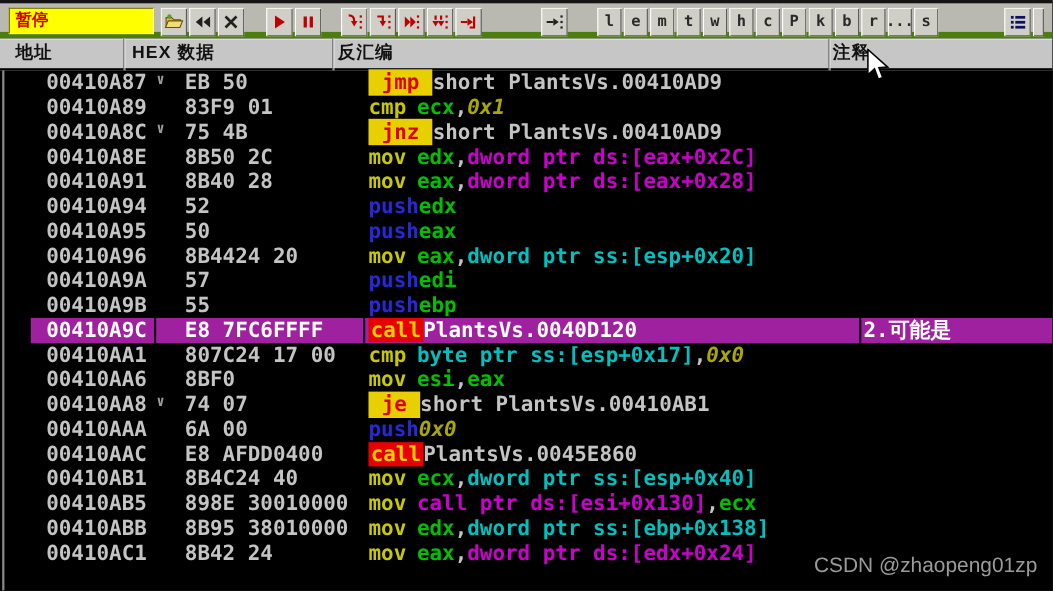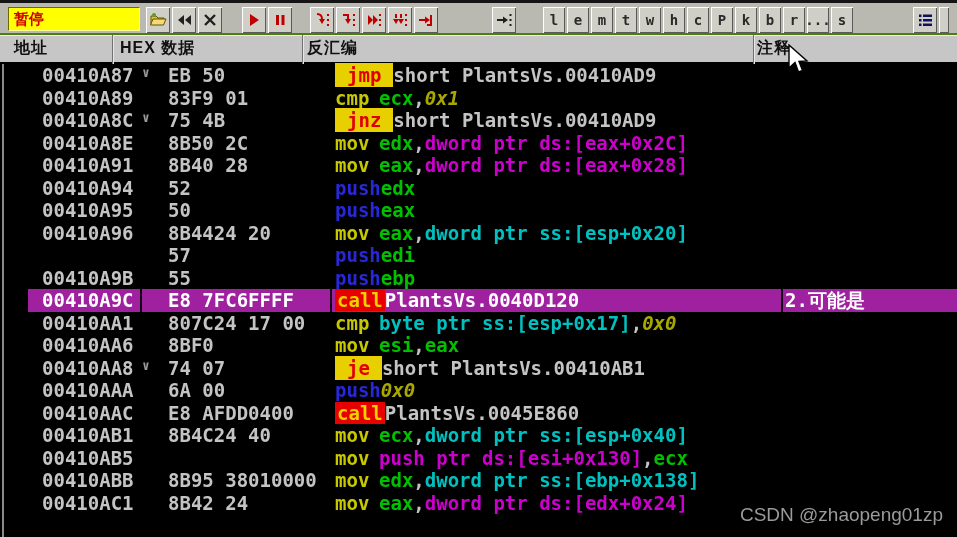--- a/index.html
+++ b/index.html
@@ -10,21 +10,21 @@
     --imm-olive:#a8a800; --jump-box-bg:#e8d000; --jump-box-text:#e00000;
     --call-box-bg:#e80000; --call-box-text:#f0d000;
     --highlight-bg:#a021a0; --highlight-text:#ffffff; --watermark:#9a9a9a;
   }
   *{margin:0;padding:0;box-sizing:border-box;}
   html,body{background:#222;}
   .screen{position:relative;width:957px;height:537px;background:var(--panel-bg);
     overflow:hidden;font-family:"DejaVu Sans Mono",monospace;}
   
   .toolbar{position:absolute;left:0;top:0;width:957px;height:35px;
-    background:var(--toolbar-bg);border-top:3px solid #141414;border-bottom:2px solid #4d7c0f;}
+    background:var(--toolbar-bg);border-top:3px solid #141414;border-bottom:6px solid #4d7c0f;}
   .status-box{position:absolute;left:8px;top:4px;width:132px;height:24px;
     background:var(--status-bg);border:1px solid;border-color:#6a6a00 #ffff9a #ffff9a #6a6a00;
     color:var(--status-text);font-weight:bold;font-size:15px;line-height:22px;padding-left:5px;
     font-family:"Liberation Sans",sans-serif;}
   .grp{position:absolute;top:4px;display:flex;gap:2px;}
   .tbtn{width:24px;height:26px;background:#cfcfc7;flex:none;
     box-shadow:inset 1px 1px 0 #ffffff,inset -1px -1px 0 #5a5a5a;
     display:flex;align-items:center;justify-content:center;
     font-size:15px;font-weight:bold;color:#2a2a2a;cursor:default;}
   .tbtn.sliver{width:10px;}
@@ -269,20 +269,21 @@
         <span class="addr">00410A95</span>
         <span class="hex">50</span>
         <span class="dis"><span class="mn mn-push"><i class="mnbox">push</i></span><span class="tok tok-reg">eax</span></span>
       </div>
       <div class="row">
         <span class="addr">00410A96</span>
         <span class="hex">8B4424 20</span>
         <span class="dis"><span class="mn mn-plain"><i class="mnbox">mov</i></span><span class="tok tok-reg">eax</span><span class="tok tok-punct">,</span><span class="tok tok-stack">dword ptr ss:[esp+0x20]</span></span>
       </div>
       <div class="row">
+        <span class="addr">00410A9A</span>
         <span class="hex">57</span>
         <span class="dis"><span class="mn mn-push"><i class="mnbox">push</i></span><span class="tok tok-reg">edi</span></span>
       </div>
       <div class="row">
         <span class="addr">00410A9B</span>
         <span class="hex">55</span>
         <span class="dis"><span class="mn mn-push"><i class="mnbox">push</i></span><span class="tok tok-reg">ebp</span></span>
       </div>
       <div class="row hl">
         <i class="vdiv" style="left: 112px;"></i>
@@ -319,21 +320,22 @@
         <span class="hex">E8 AFDD0400</span>
         <span class="dis"><span class="mn mn-call"><i class="mnbox">call</i></span><span class="tok tok-text">PlantsVs.0045E860</span></span>
       </div>
       <div class="row">
         <span class="addr">00410AB1</span>
         <span class="hex">8B4C24 40</span>
         <span class="dis"><span class="mn mn-plain"><i class="mnbox">mov</i></span><span class="tok tok-reg">ecx</span><span class="tok tok-punct">,</span><span class="tok tok-stack">dword ptr ss:[esp+0x40]</span></span>
       </div>
       <div class="row">
         <span class="addr">00410AB5</span>
-        <span class="dis"><span class="mn mn-plain"><i class="mnbox">mov</i></span><span class="tok tok-mem">push ptr ds:[esi+0x130]</span><span class="tok tok-punct">,</span><span class="tok tok-reg">ecx</span></span>
+        <span class="hex">898E 30010000</span>
+        <span class="dis"><span class="mn mn-plain"><i class="mnbox">mov</i></span><span class="tok tok-mem">call ptr ds:[esi+0x130]</span><span class="tok tok-punct">,</span><span class="tok tok-reg">ecx</span></span>
       </div>
       <div class="row">
         <span class="addr">00410ABB</span>
         <span class="hex">8B95 38010000</span>
         <span class="dis"><span class="mn mn-plain"><i class="mnbox">mov</i></span><span class="tok tok-reg">edx</span><span class="tok tok-punct">,</span><span class="tok tok-stack">dword ptr ss:[ebp+0x138]</span></span>
       </div>
       <div class="row">
         <span class="addr">00410AC1</span>
         <span class="hex">8B42 24</span>
         <span class="dis"><span class="mn mn-plain"><i class="mnbox">mov</i></span><span class="tok tok-reg">eax</span><span class="tok tok-punct">,</span><span class="tok tok-mem">dword ptr ds:[edx+0x24]</span></span>

